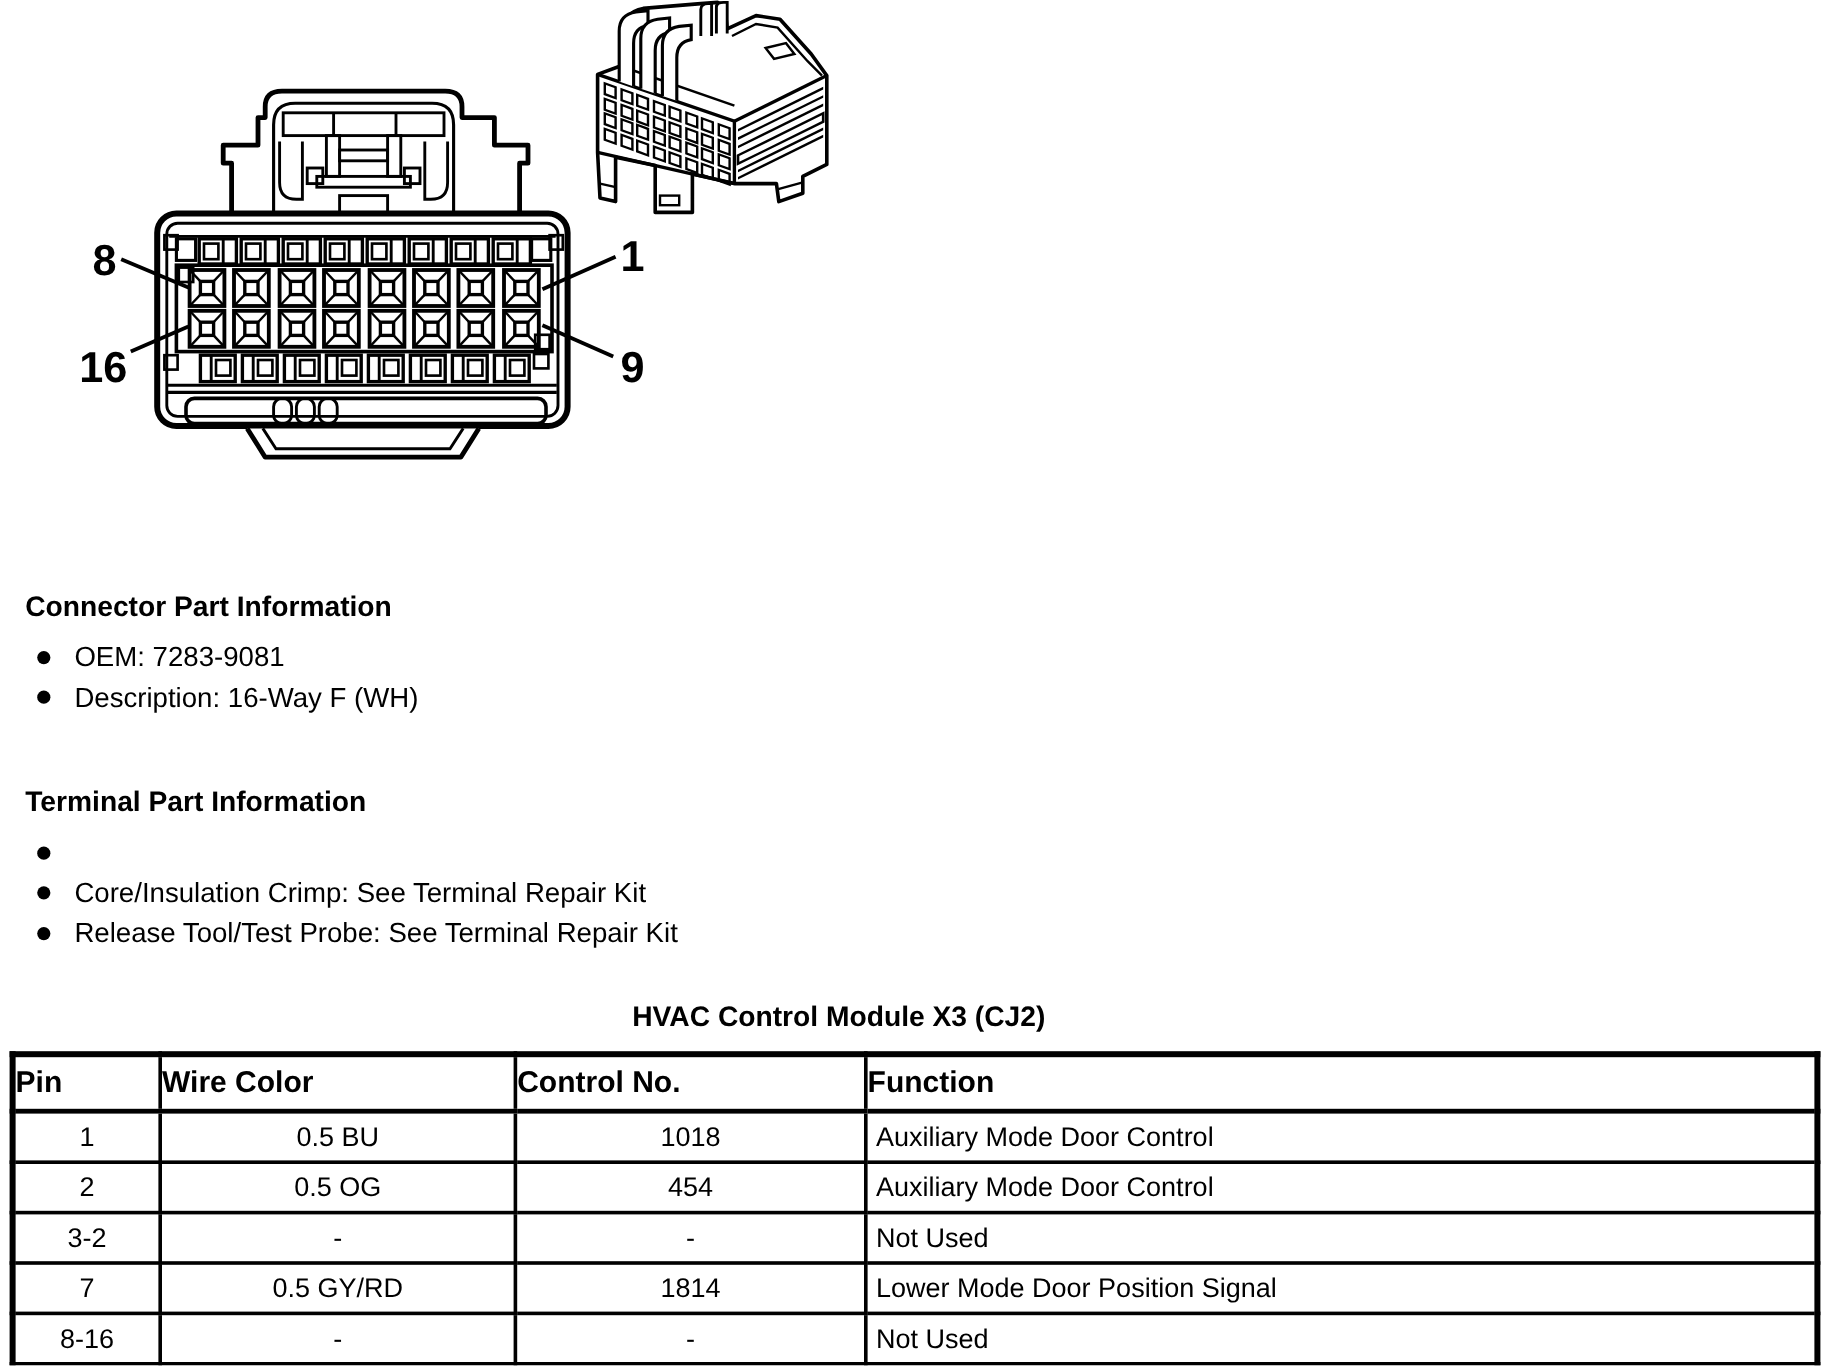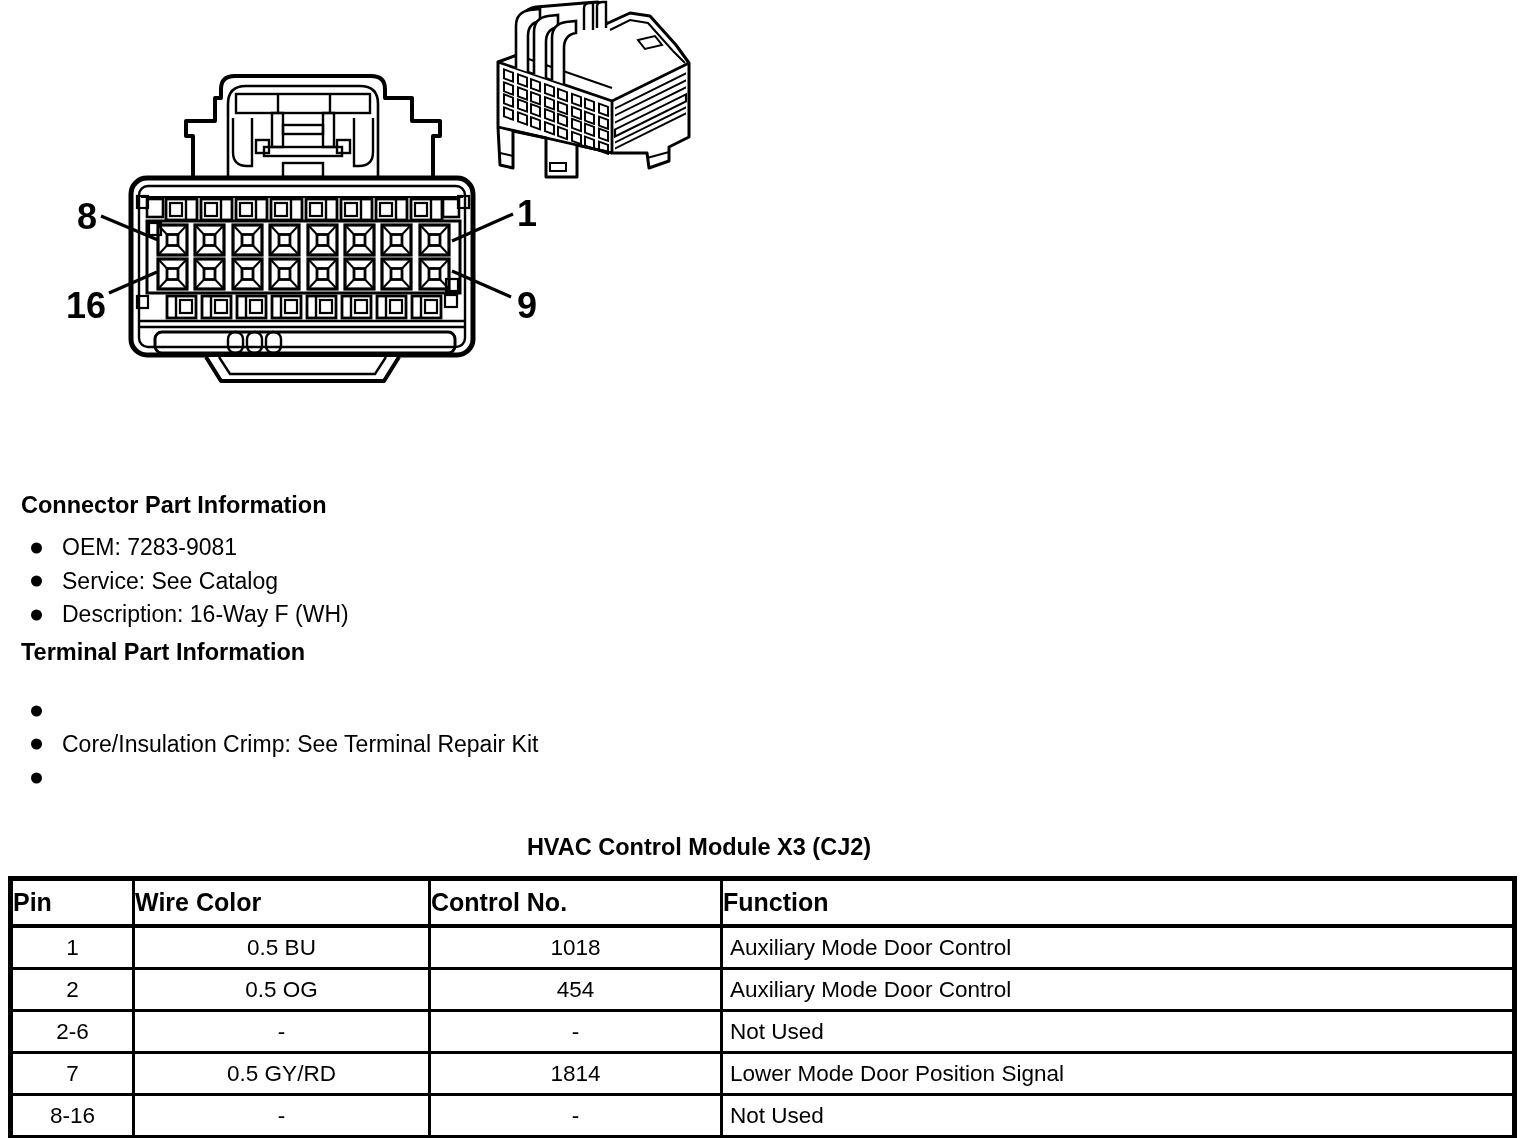--- a/index.html
+++ b/index.html
@@ -4,21 +4,21 @@
 <style>
   html,body{margin:0;padding:0;background:#fff;}
   body{width:1520px;height:1138px;font-family:"Liberation Sans",sans-serif;color:#000;}
   .page{position:relative;width:1520px;height:1138px;background:#fff;overflow:hidden;}
 
   .diagram-svg{position:absolute;left:0;top:0;}
   .diagram-svg text{font-family:"Liberation Sans",sans-serif;fill:#000;}
 
   .section-heading{position:absolute;left:10px;margin:11px;font-size:23.5px;font-weight:bold;white-space:nowrap;}
   #connector-heading{top:481px;}
-  #terminal-heading{top:628px;}
+  #terminal-heading{top:644px;}
 
   .bullet-list{position:absolute;left:0;margin:0;padding:0;list-style:none;width:900px;}
   #connector-list{top:531px;}
   #terminal-list{top:694px;}
   .bullet-list li{position:relative;height:33.5px;padding-left:62px;font-size:23px;display:flex;align-items:center;white-space:nowrap;text-align:right;}
   .bullet{position:absolute;left:31px;top:50%;transform:translateY(-50%);width:11px;height:11px;border-radius:50%;background:#000;}
 
   .table-title{position:absolute;left:0;top:834px;width:1398px;text-align:center;font-size:23.5px;font-weight:bold;margin:0;}
 
   .pin-table{position:absolute;left:8px;top:876px;width:1504px;border-collapse:collapse;table-layout:fixed;background:#fff;}
@@ -224,40 +224,37 @@
 
   <h2 class="section-heading" id="connector-heading">Connector Part Information</h2>
 
   <ul class="bullet-list" id="connector-list">
     <li>
         <span class="bullet"></span>
         <span>OEM: 7283-9081</span>
       </li>
     <li>
         <span class="bullet"></span>
-        <span>Service: See Catalog</span>
-      </li>
-    <li>
-        <span class="bullet"></span>
         <span>Description: 16-Way F (WH)</span>
       </li>
   </ul>
 
   <h2 class="section-heading" id="terminal-heading">Terminal Part Information</h2>
 
   <ul class="bullet-list" id="terminal-list">
     <li>
         <span class="bullet"></span>
       </li>
     <li>
         <span class="bullet"></span>
         <span>Core/Insulation Crimp: See Terminal Repair Kit</span>
       </li>
     <li>
         <span class="bullet"></span>
+        <span>Release Tool/Test Probe: See Terminal Repair Kit</span>
       </li>
   </ul>
 
   <div class="table-title">HVAC Control Module X3 (CJ2)</div>
 
   <table class="pin-table">
     <colgroup>
       <col class="col-pin">
         <col class="col-wire">
         <col class="col-circuit">
@@ -278,21 +275,21 @@
         <td>1018</td>
         <td class="func">Auxiliary Mode Door Control</td>
       </tr>
       <tr>
         <td>2</td>
         <td>0.5 OG</td>
         <td>454</td>
         <td class="func">Auxiliary Mode Door Control</td>
       </tr>
       <tr>
-        <td>2-6</td>
+        <td>3-2</td>
         <td>-</td>
         <td>-</td>
         <td class="func">Not Used</td>
       </tr>
       <tr>
         <td>7</td>
         <td>0.5 GY/RD</td>
         <td>1814</td>
         <td class="func">Lower Mode Door Position Signal</td>
       </tr>

